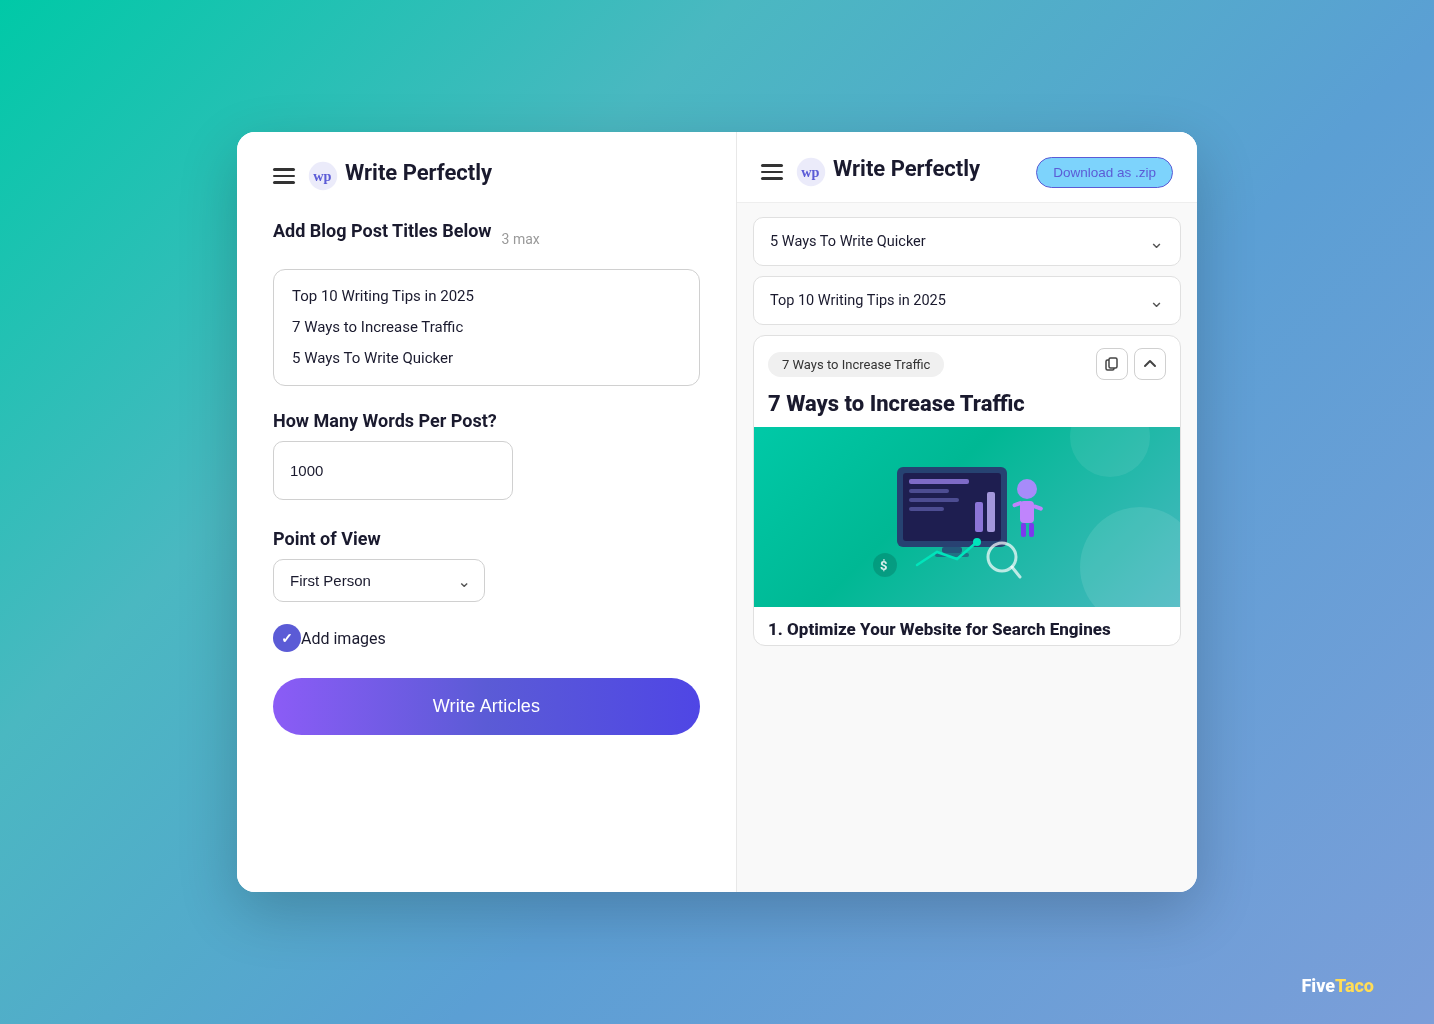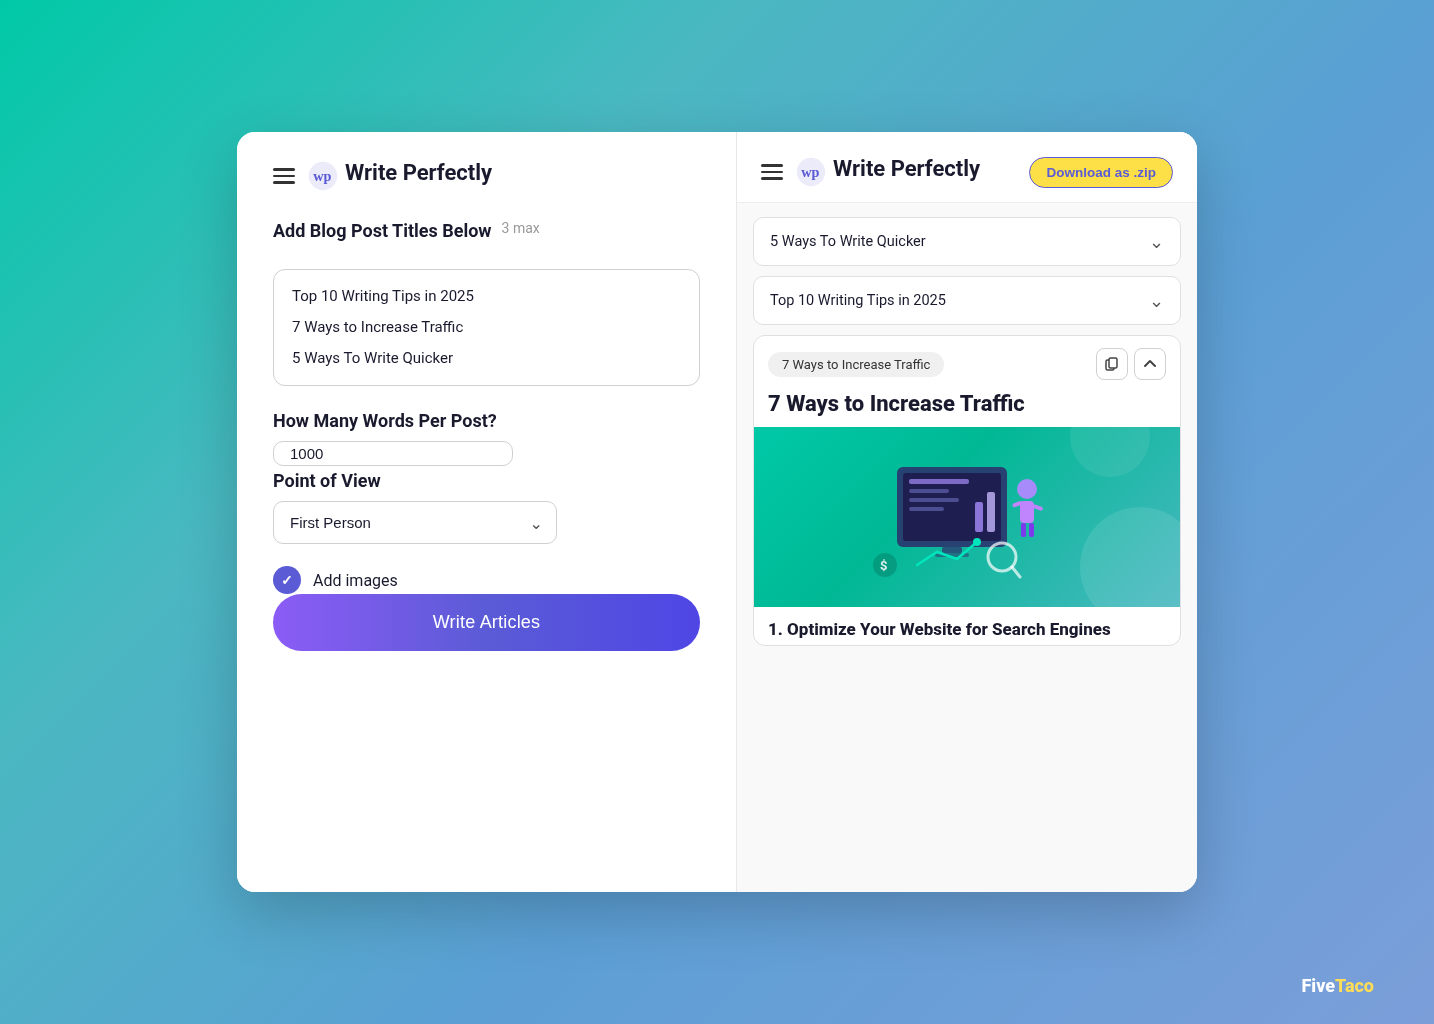--- a/index.html
+++ b/index.html
@@ -93,33 +93,33 @@
     }
     .form-label {
       font-size: 18px;
       font-weight: 700;
       color: #1a1a2e;
       margin-bottom: 10px;
     }
     .words-input {
       border: 1.5px solid #d0d0d0;
       border-radius: 10px;
-      padding: 3px 16px;
+      padding: 20px 16px;
       font-size: 15px;
       color: #1a1a2e;
       width: 240px;
       outline: none;
-      margin-bottom: 4px;
+      margin-bottom: 28px;
     }
     .pov-section {
       margin-bottom: 22px;
     }
     .pov-select-wrapper {
       position: relative;
-      width: 284px;
+      width: 212px;
       margin-top: 10px;
     }
     .pov-select {
       width: 100%;
       border: 1.5px solid #d0d0d0;
       border-radius: 10px;
       padding: 12px 40px 12px 16px;
       font-size: 15px;
       color: #1a1a2e;
       background: white;
@@ -132,21 +132,22 @@
       right: 14px;
       top: 50%;
       transform: translateY(-50%);
       pointer-events: none;
       color: #555;
       font-size: 16px;
     }
     .add-images-row {
       display: flex;
       align-items: center;
-      gap: 12px;
+      gap: 0;
+      margin-bottom: 26px;
     }
     .checkbox-checked {
       width: 28px;
       height: 28px;
       background: #5b5bd6;
       border-radius: 50%;
       display: flex;
       align-items: center;
       justify-content: center;
       cursor: pointer;
@@ -191,25 +192,25 @@
       border-bottom: 1px solid #eee;
     }
     .right-header-left {
       display: flex;
       align-items: center;
       gap: 12px;
     }
     .download-btn {
       border: 1.5px solid #5b5bd6;
       color: #5b5bd6;
-      background: #fde047;
+      background: #7dd3fc;
       border-radius: 20px;
       padding: 7px 16px;
       font-size: 13.5px;
-      font-weight: 700;
+      font-weight: 400;
       cursor: pointer;
     }
     .right-content {
       flex: 1;
       overflow-y: auto;
       padding: 14px 16px;
       display: flex;
       flex-direction: column;
       gap: 10px;
     }
@@ -330,21 +331,21 @@
       margin-left: 12px;
     }
     .brand-footer span.five {
       color: white;
     }
     .brand-footer span.taco {
       color: #ffdd57;
     }
     .header-title-row {
       display: flex;
-      align-items: flex-start;
+      align-items: flex-end;
       gap: 10px;
       margin-bottom: 12px;
     }
   </style>
 </head>
 <body>
 
 <div class="main-container">
 
   <div class="left-panel">

